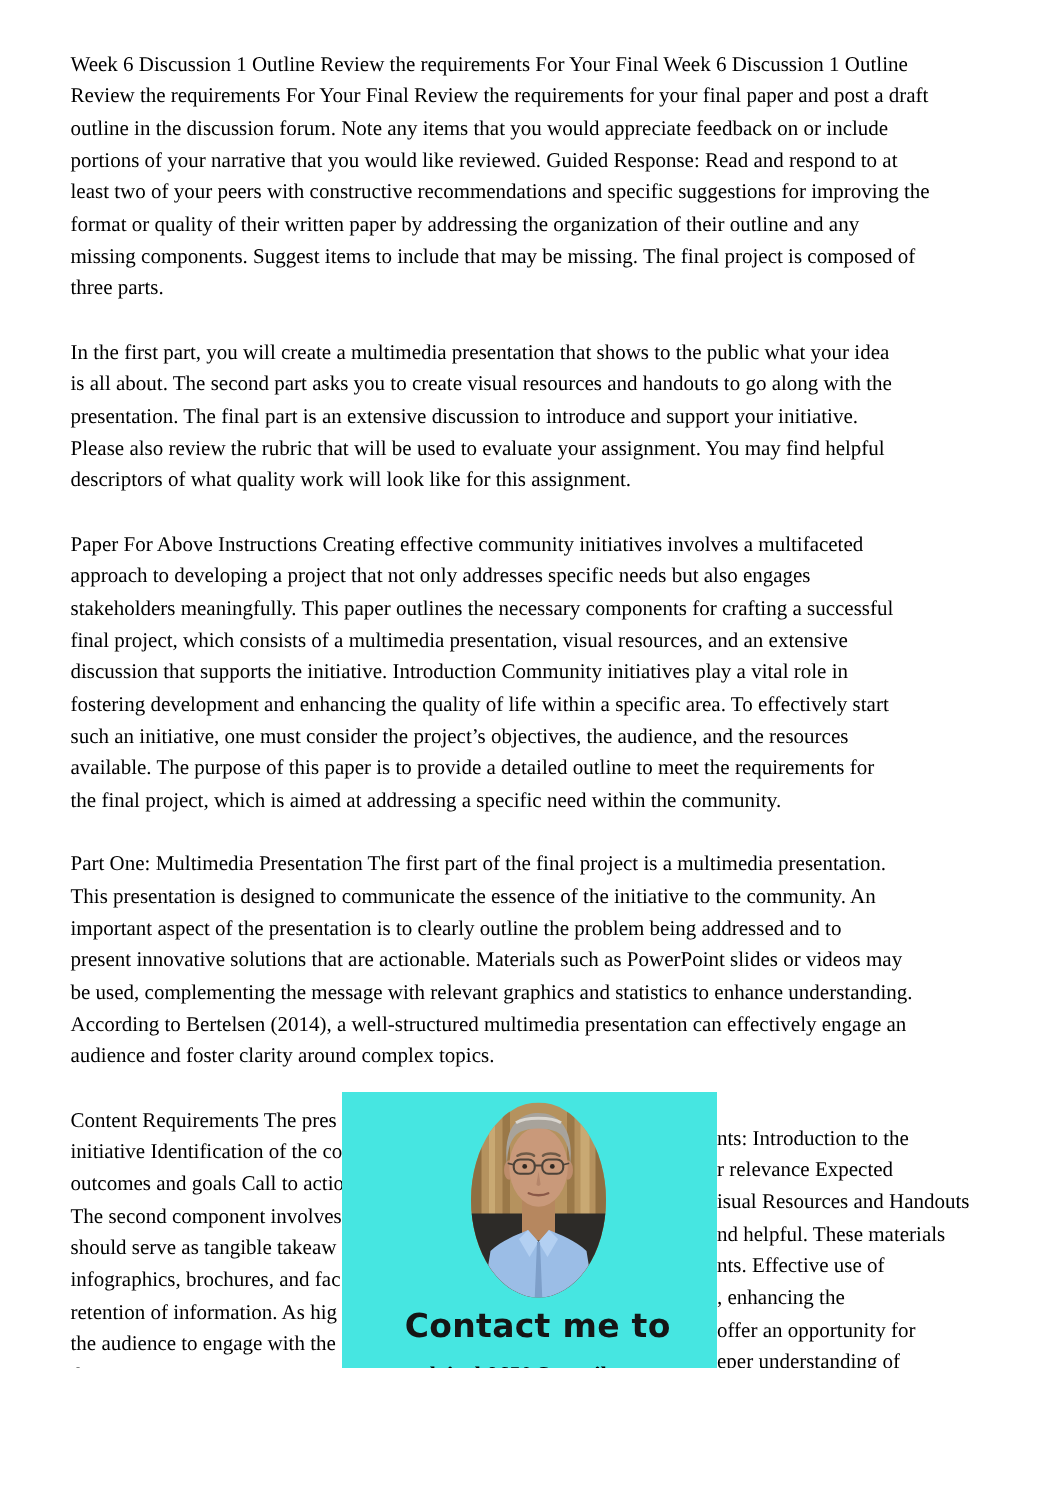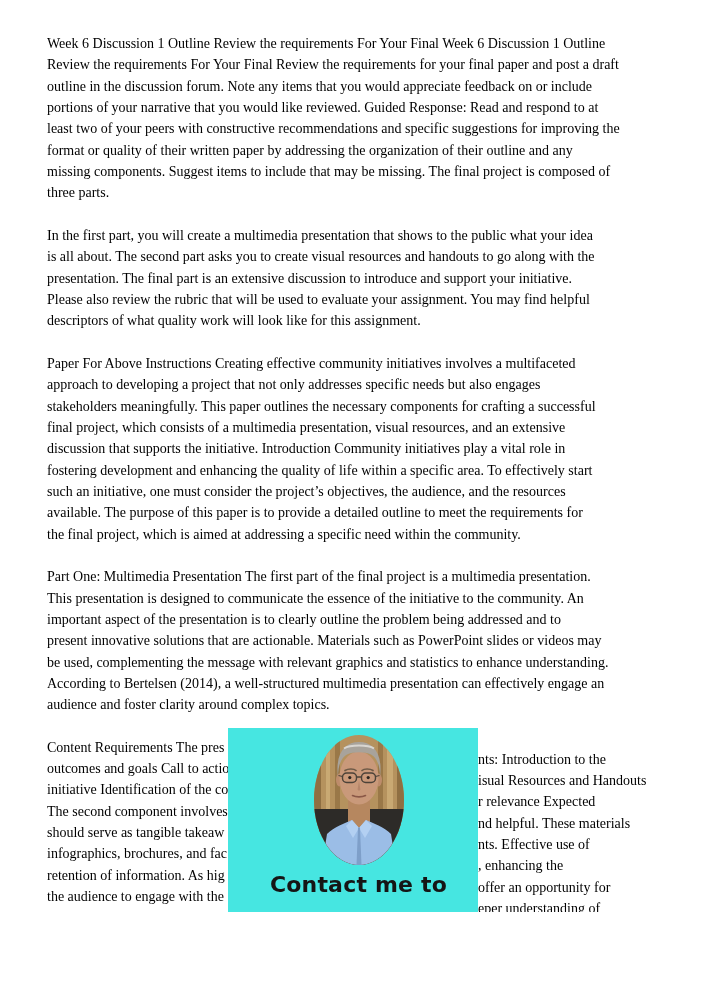--- a/index.html
+++ b/index.html
@@ -48,22 +48,22 @@
     <div class="para">Part One: Multimedia Presentation The first part of the final project is a multimedia presentation.
 This presentation is designed to communicate the essence of the initiative to the community. An
 important aspect of the presentation is to clearly outline the problem being addressed and to
 present innovative solutions that are actionable. Materials such as PowerPoint slides or videos may
 be used, complementing the message with relevant graphics and statistics to enhance understanding.
 According to Bertelsen (2014), a well-structured multimedia presentation can effectively engage an
 audience and foster clarity around complex topics.</div>
 
     <div class="p5">
       <div class="p5line"><span>Content Requirements The pres</span><span class="rfrag">nts: Introduction to the</span></div>
+      <div class="p5line"><span>initiative Identification of the co</span><span class="rfrag">r relevance Expected</span></div>
       <div class="p5line"><span>outcomes and goals Call to actio</span><span class="rfrag">isual Resources and Handouts</span></div>
-      <div class="p5line"><span>initiative Identification of the co</span><span class="rfrag">r relevance Expected</span></div>
       <div class="p5line"><span>The second component involves</span><span class="rfrag">nd helpful. These materials</span></div>
       <div class="p5line"><span>should serve as tangible takeaw</span><span class="rfrag">nts. Effective use of</span></div>
       <div class="p5line"><span>infographics, brochures, and fac</span><span class="rfrag">, enhancing the</span></div>
       <div class="p5line"><span>retention of information. As hig</span><span class="rfrag">offer an opportunity for</span></div>
       <div class="p5line"><span>the audience to engage with the</span><span class="rfrag">eper understanding of</span></div>
       <div class="p5line"><span>the initiative.</span><span class="rfrag"></span></div>
     </div>
   </div>
 
   <div class="overlay">

